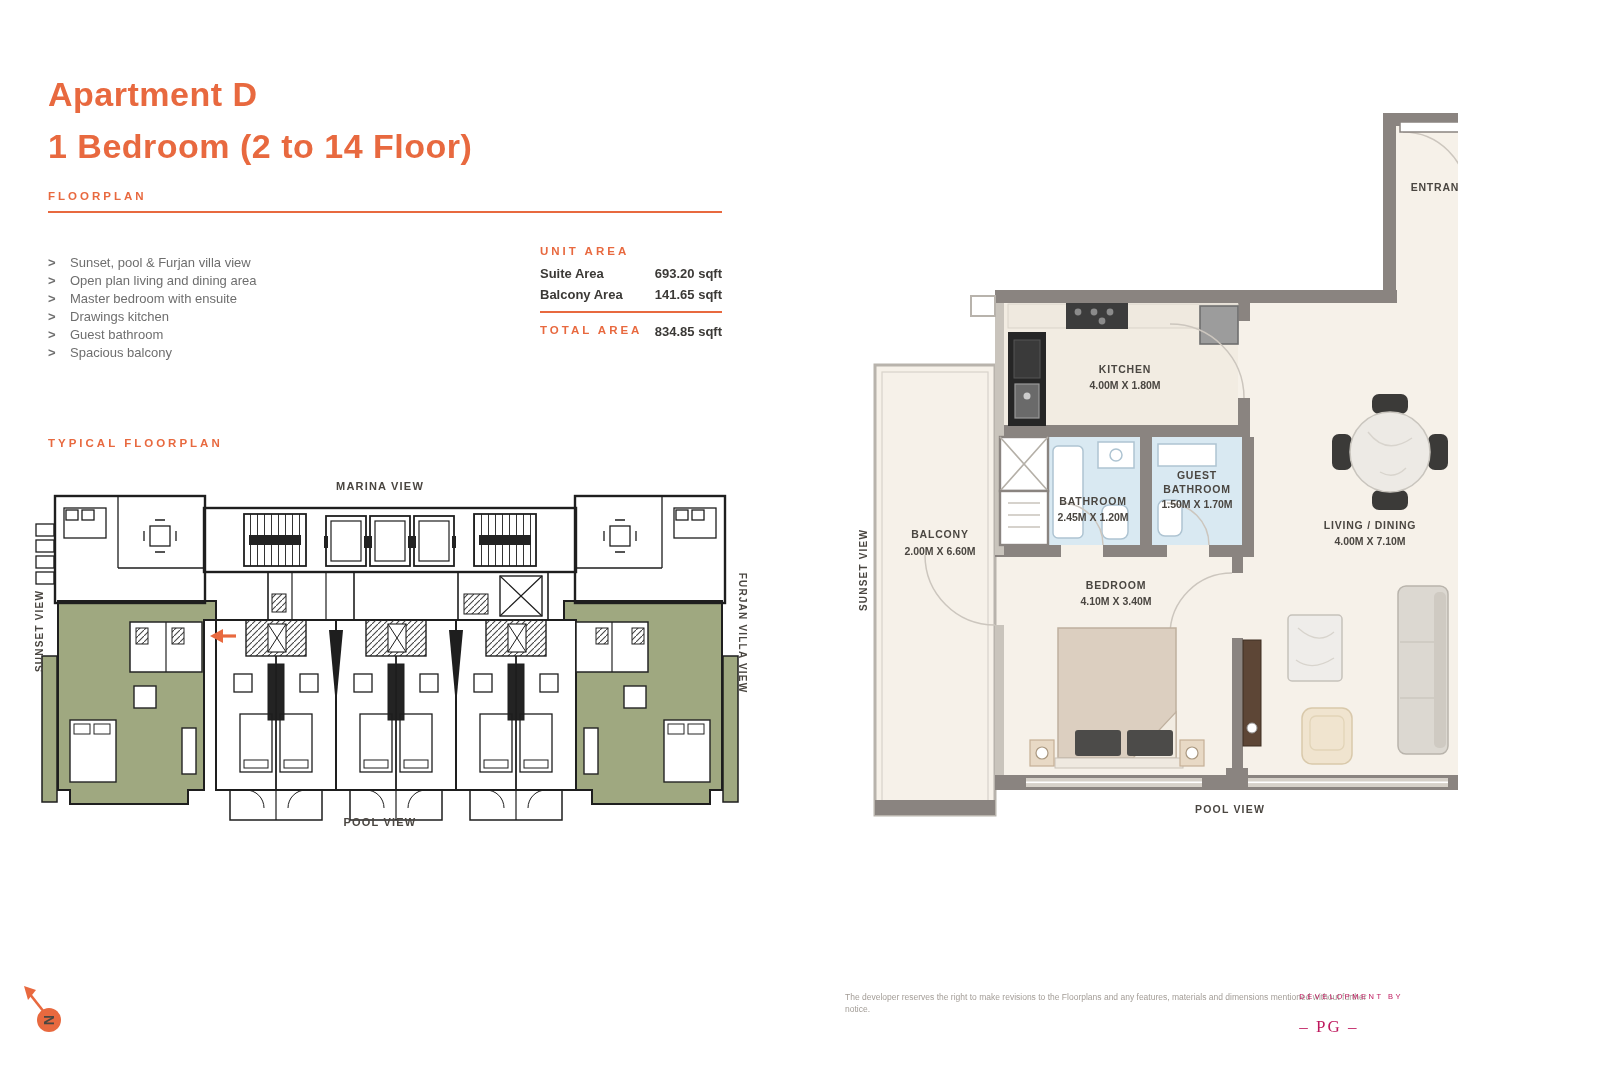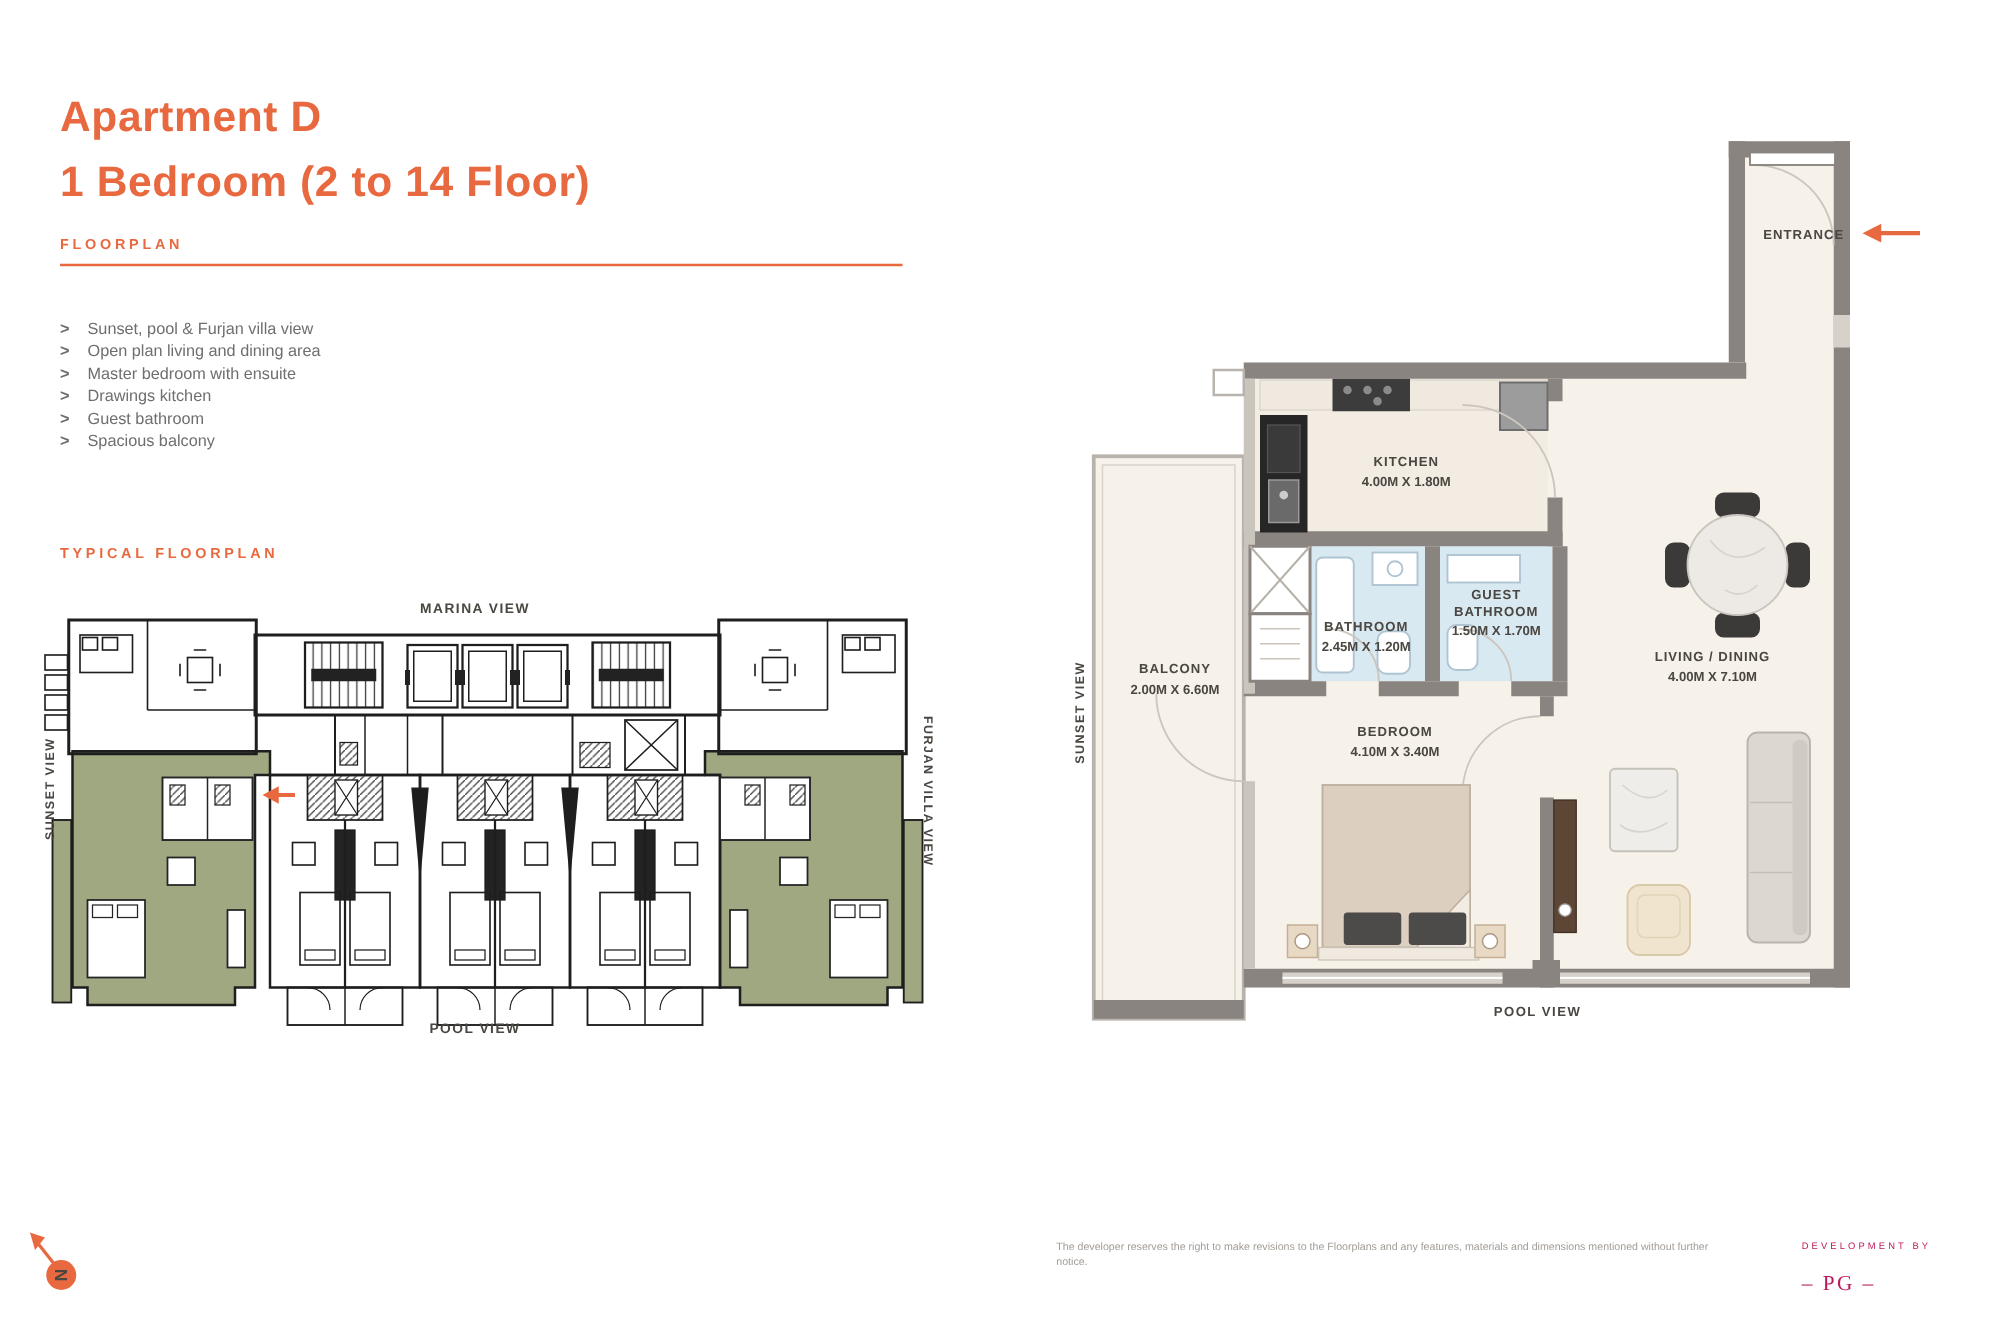--- a/index.html
+++ b/index.html
@@ -1,16 +1,16 @@
 <!DOCTYPE html>
 <html><head>
 <meta charset="utf-8">
 <style>
   html,body{margin:0;padding:0;background:#ffffff;}
-  #page{position:relative;width:1600px;height:1066px;background:#ffffff;overflow:hidden;
+  #page{position:relative;width:1458px;height:1066px;background:#ffffff;overflow:hidden;
         font-family:"Liberation Sans",sans-serif;}
   
   .title{position:absolute;left:48px;top:68px;color:#E8693F;font-weight:bold;
          font-size:34px;line-height:52px;letter-spacing:.5px;}
   .sec-label{position:absolute;color:#E8693F;font-weight:bold;font-size:11.5px;letter-spacing:3px;}
   #floorplan-label{left:48px;top:190px;}
   #typical-label{left:48px;top:437px;}
   .rule{position:absolute;left:48px;top:211px;width:674px;height:2px;background:#E8693F;}
   .features{position:absolute;left:48px;top:257px;color:#6e6e6e;font-size:13px;}
   .feat{display:flex;margin-bottom:5.5px;line-height:12.5px;}
@@ -69,20 +69,36 @@
     <div class="feat">
         <span class="bullet">&gt;</span>
         <span>Guest bathroom</span>
       </div>
     <div class="feat">
         <span class="bullet">&gt;</span>
         <span>Spacious balcony</span>
       </div>
   </div>
 
+  <div class="unitarea">
+    <div class="head">UNIT AREA</div>
+    <div class="row">
+      <span>Suite Area</span>
+      <span>693.20 sqft</span>
+    </div>
+    <div class="row">
+      <span>Balcony Area</span>
+      <span>141.65 sqft</span>
+    </div>
+    <div class="divider"></div>
+    <div class="row">
+      <span class="head" style="margin:0">TOTAL AREA</span>
+      <span>834.85 sqft</span>
+    </div>
+  </div>
 
   <div id="typical-label" class="sec-label">TYPICAL FLOORPLAN</div>
 
   <svg id="keyplan" viewBox="0 0 720 380">
     <defs>
       <pattern id="st" width="7" height="12" patternUnits="userSpaceOnUse">
         <path d="M3.5,0 V12" stroke="#333" stroke-width="1"></path>
       </pattern>
       <pattern id="ht" width="6" height="6" patternUnits="userSpaceOnUse">
         <path d="M0,6 L6,0" stroke="#444" stroke-width="1.1"></path>

